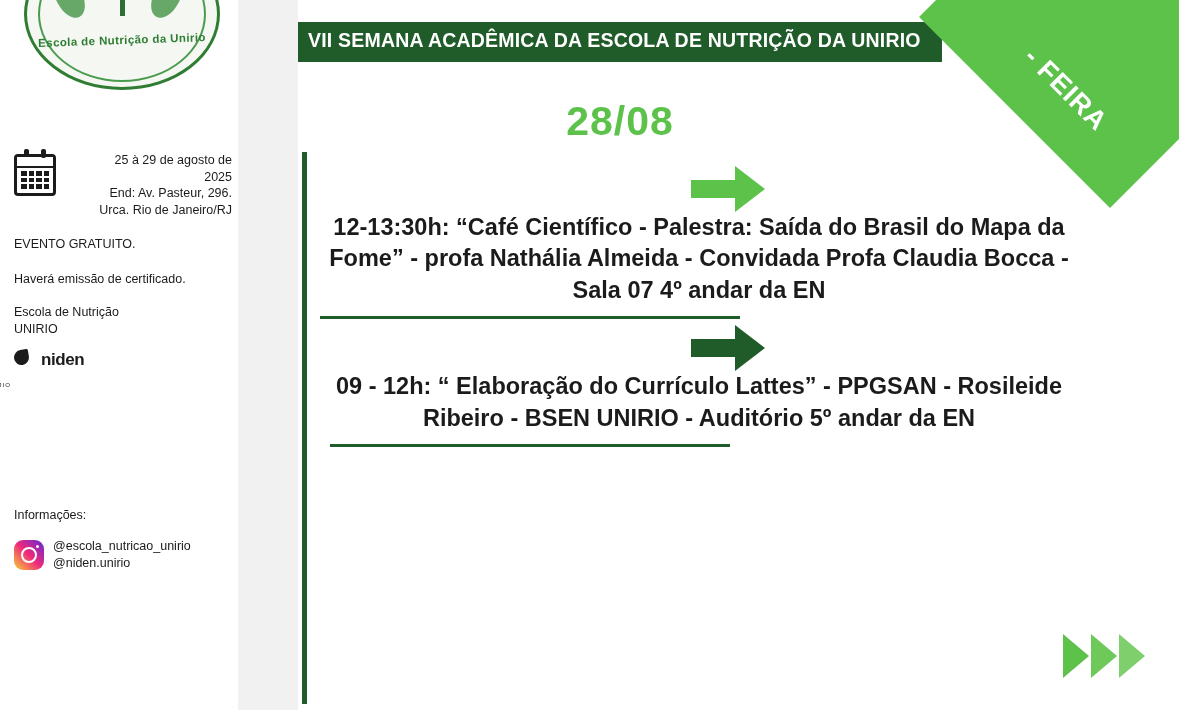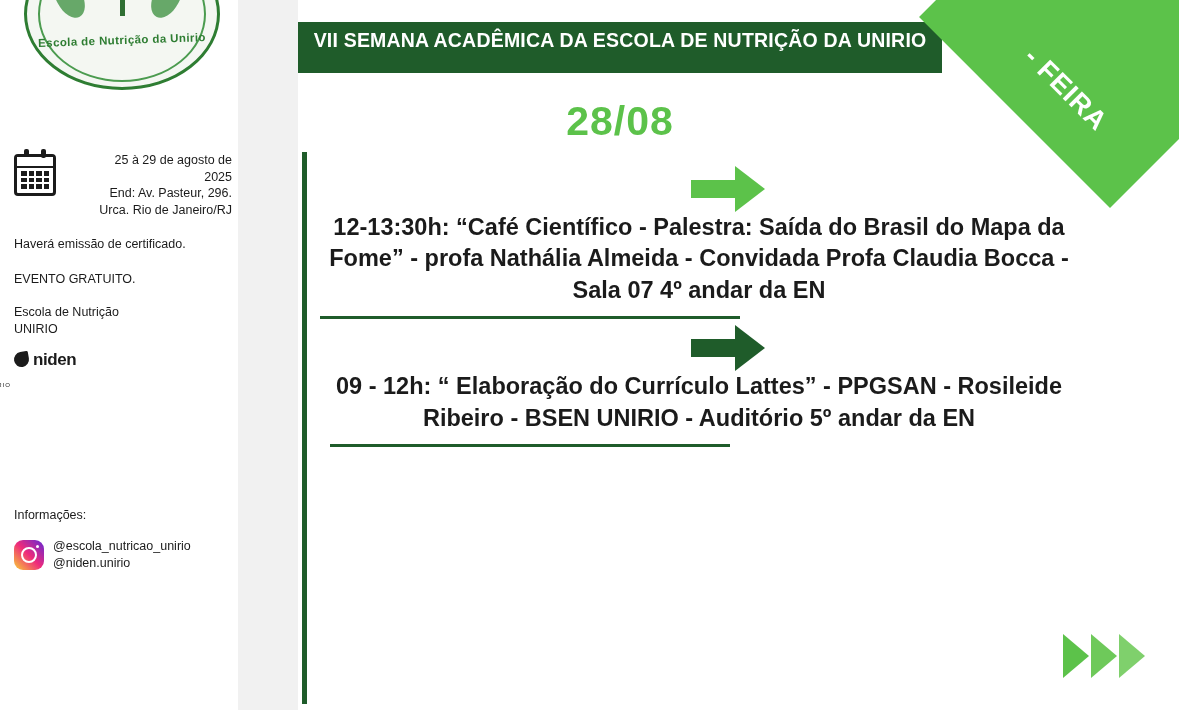--- a/index.html
+++ b/index.html
@@ -161,22 +161,21 @@
   .note {
     margin-top: 18px;
     font-size: 12.5px;
     line-height: 1.35;
   }
   .note.tight { margin-top: 16px; }
 
   .niden {
     margin-top: 12px;
     display: flex;
-    align-items: center;
-    gap: 4px;
+    gap: 12px;
   }
   .niden-mark {
     width: 15px;
     height: 15px;
     background: #1b1b1b;
     border-radius: 50% 10% 50% 50%;
     transform: rotate(-10deg);
   }
   .niden-name {
     font-size: 17px;
@@ -255,24 +254,24 @@
     height: 552px;
     background: #1f5c2a;
   }
 
   
   .header-banner {
     position: absolute;
     left: 298px;
     top: 22px;
     width: 644px;
-    padding: 7px 10px 20px;
+    padding: 7px 10px 9px;
     background: #1f5c2a;
     box-sizing: border-box;
-    text-align: center;
+    text-align: left;
   }
   .header-banner .title {
     color: #ffffff;
     font-size: 19.5px;
     font-weight: bold;
     line-height: 1.22;
     letter-spacing: 0.2px;
   }
 
   
@@ -435,22 +434,22 @@
           </div>
         </div>
         <div class="date-text">
           <div>25 à 29 de agosto de</div>
           <div>2025</div>
           <div>End: Av. Pasteur, 296.</div>
           <div>Urca. Rio de Janeiro/RJ</div>
         </div>
       </div>
 
+      <div class="note">EVENTO GRATUITO.</div>
       <div class="note">Haverá emissão de certificado.</div>
-      <div class="note">EVENTO GRATUITO.</div>
 
       <div class="note tight">
         <div>Escola de Nutrição</div>
         <div>UNIRIO</div>
       </div>
 
       <div class="niden">
         <div class="niden-mark"></div>
         <div class="niden-name">niden</div>
       </div>

